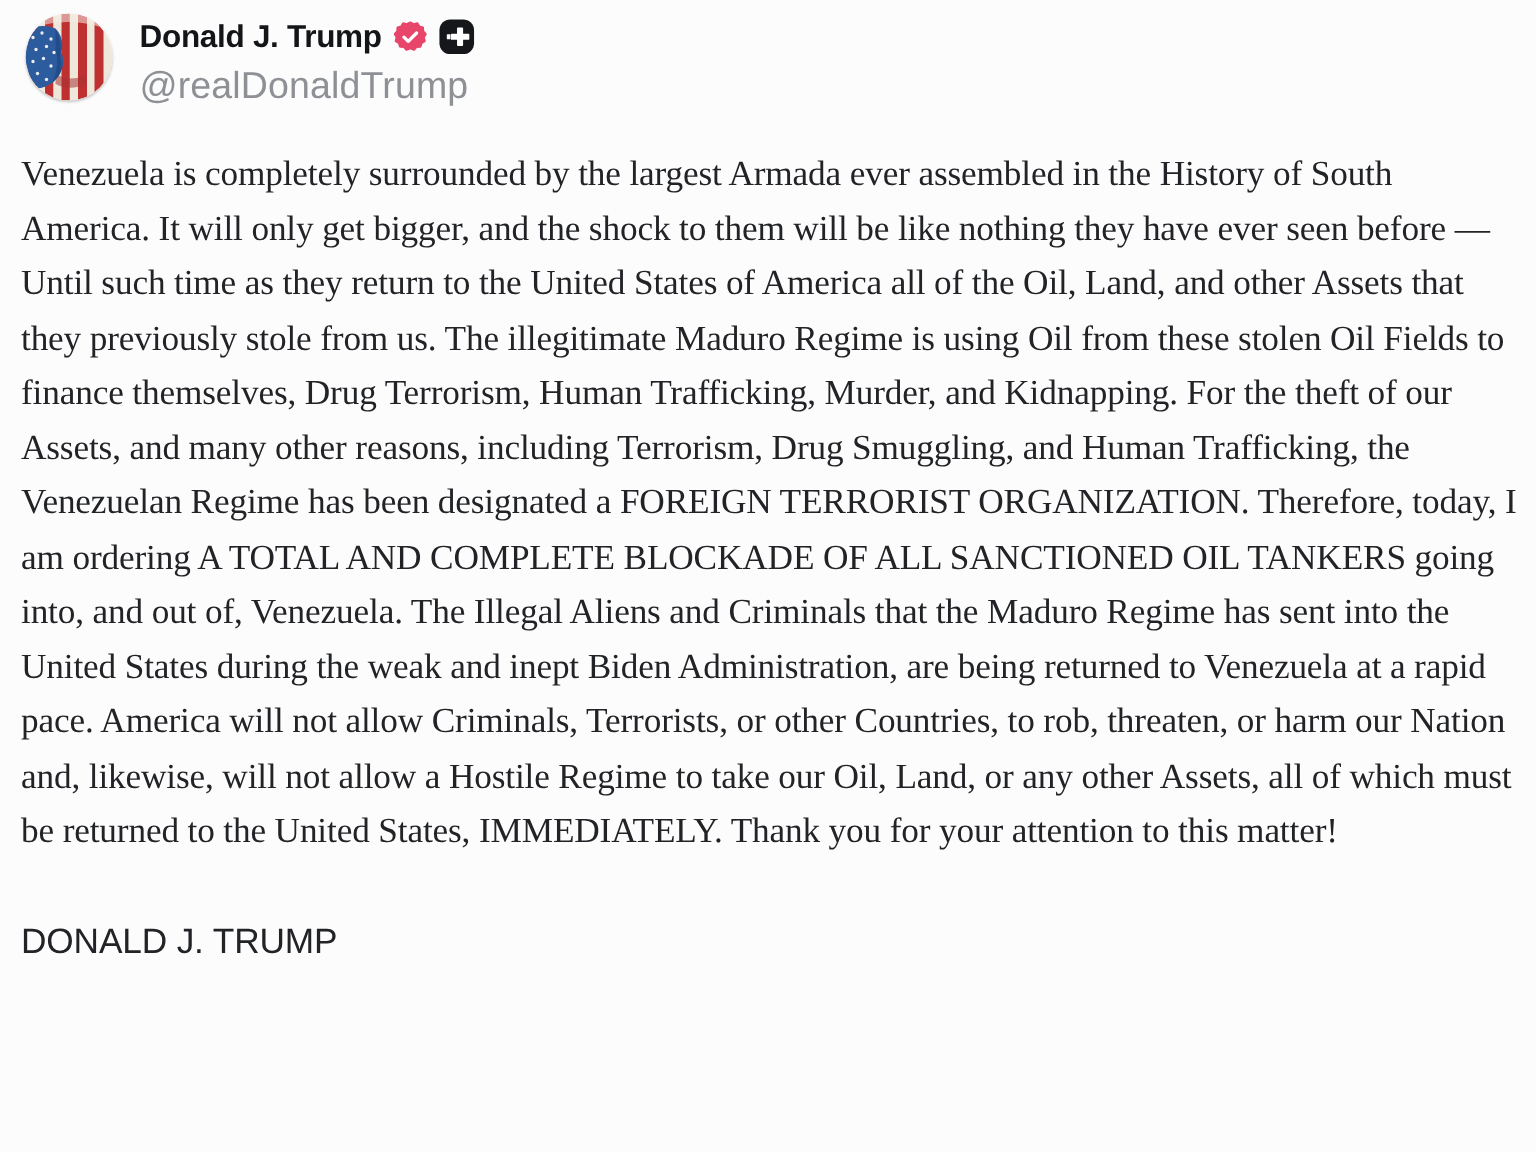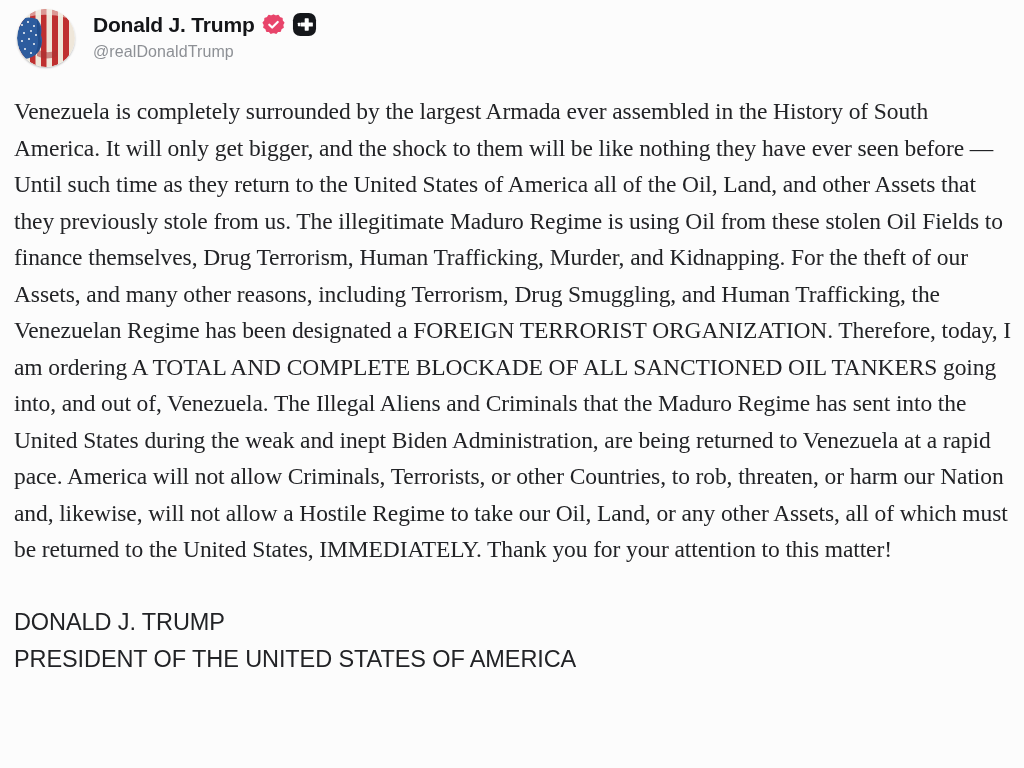--- a/index.html
+++ b/index.html
@@ -49,21 +49,21 @@
     letter-spacing: -0.2px;
     color: #141518;
     cursor: pointer;
   }
   .badge { display: inline-flex; align-items: center; }
   .badge svg { display: block; }
   .verified-fill { fill: var(--verified); stroke: var(--verified); }
   .plus-bg-fill { fill: var(--plus-bg); }
   .handle {
     margin-top: 6px;
-    font-size: 16px;
+    font-size: 25px;
     color: var(--handle);
     letter-spacing: 0.1px;
     cursor: pointer;
   }
   .post-body {
     margin-top: 26px;
     width: 999px;
     font-size: 23.5px;
     line-height: 36.5px;
     letter-spacing: -0.1px;
@@ -150,16 +150,15 @@
       </div>
 
       <div class="handle">@realDonaldTrump</div>
     </div>
   </header>
 
   <div class="post-body">Venezuela is completely surrounded by the largest Armada ever assembled in the History of South America. It will only get bigger, and the shock to them will be like nothing they have ever seen before — Until such time as they return to the United States of America all of the Oil, Land, and other Assets that they previously stole from us. The illegitimate Maduro Regime is using Oil from these stolen Oil Fields to finance themselves, Drug Terrorism, Human Trafficking, Murder, and Kidnapping. For the theft of our Assets, and many other reasons, including Terrorism, Drug Smuggling, and Human Trafficking, the Venezuelan Regime has been designated a FOREIGN TERRORIST ORGANIZATION. Therefore, today, I am ordering A TOTAL AND COMPLETE BLOCKADE OF ALL SANCTIONED OIL TANKERS going into, and out of, Venezuela. The Illegal Aliens and Criminals that the Maduro Regime has sent into the United States during the weak and inept Biden Administration, are being returned to Venezuela at a rapid pace. America will not allow Criminals, Terrorists, or other Countries, to rob, threaten, or harm our Nation and, likewise, will not allow a Hostile Regime to take our Oil, Land, or any other Assets, all of which must be returned to the United States, IMMEDIATELY. Thank you for your attention to this matter!</div>
 
   <div class="signature">
     <div>DONALD J. TRUMP</div>
-    <div>PRESIDENT OF THE UNITED STATES OF AMERICA</div>
   </div>
 
 </div>
 
 </body></html>

